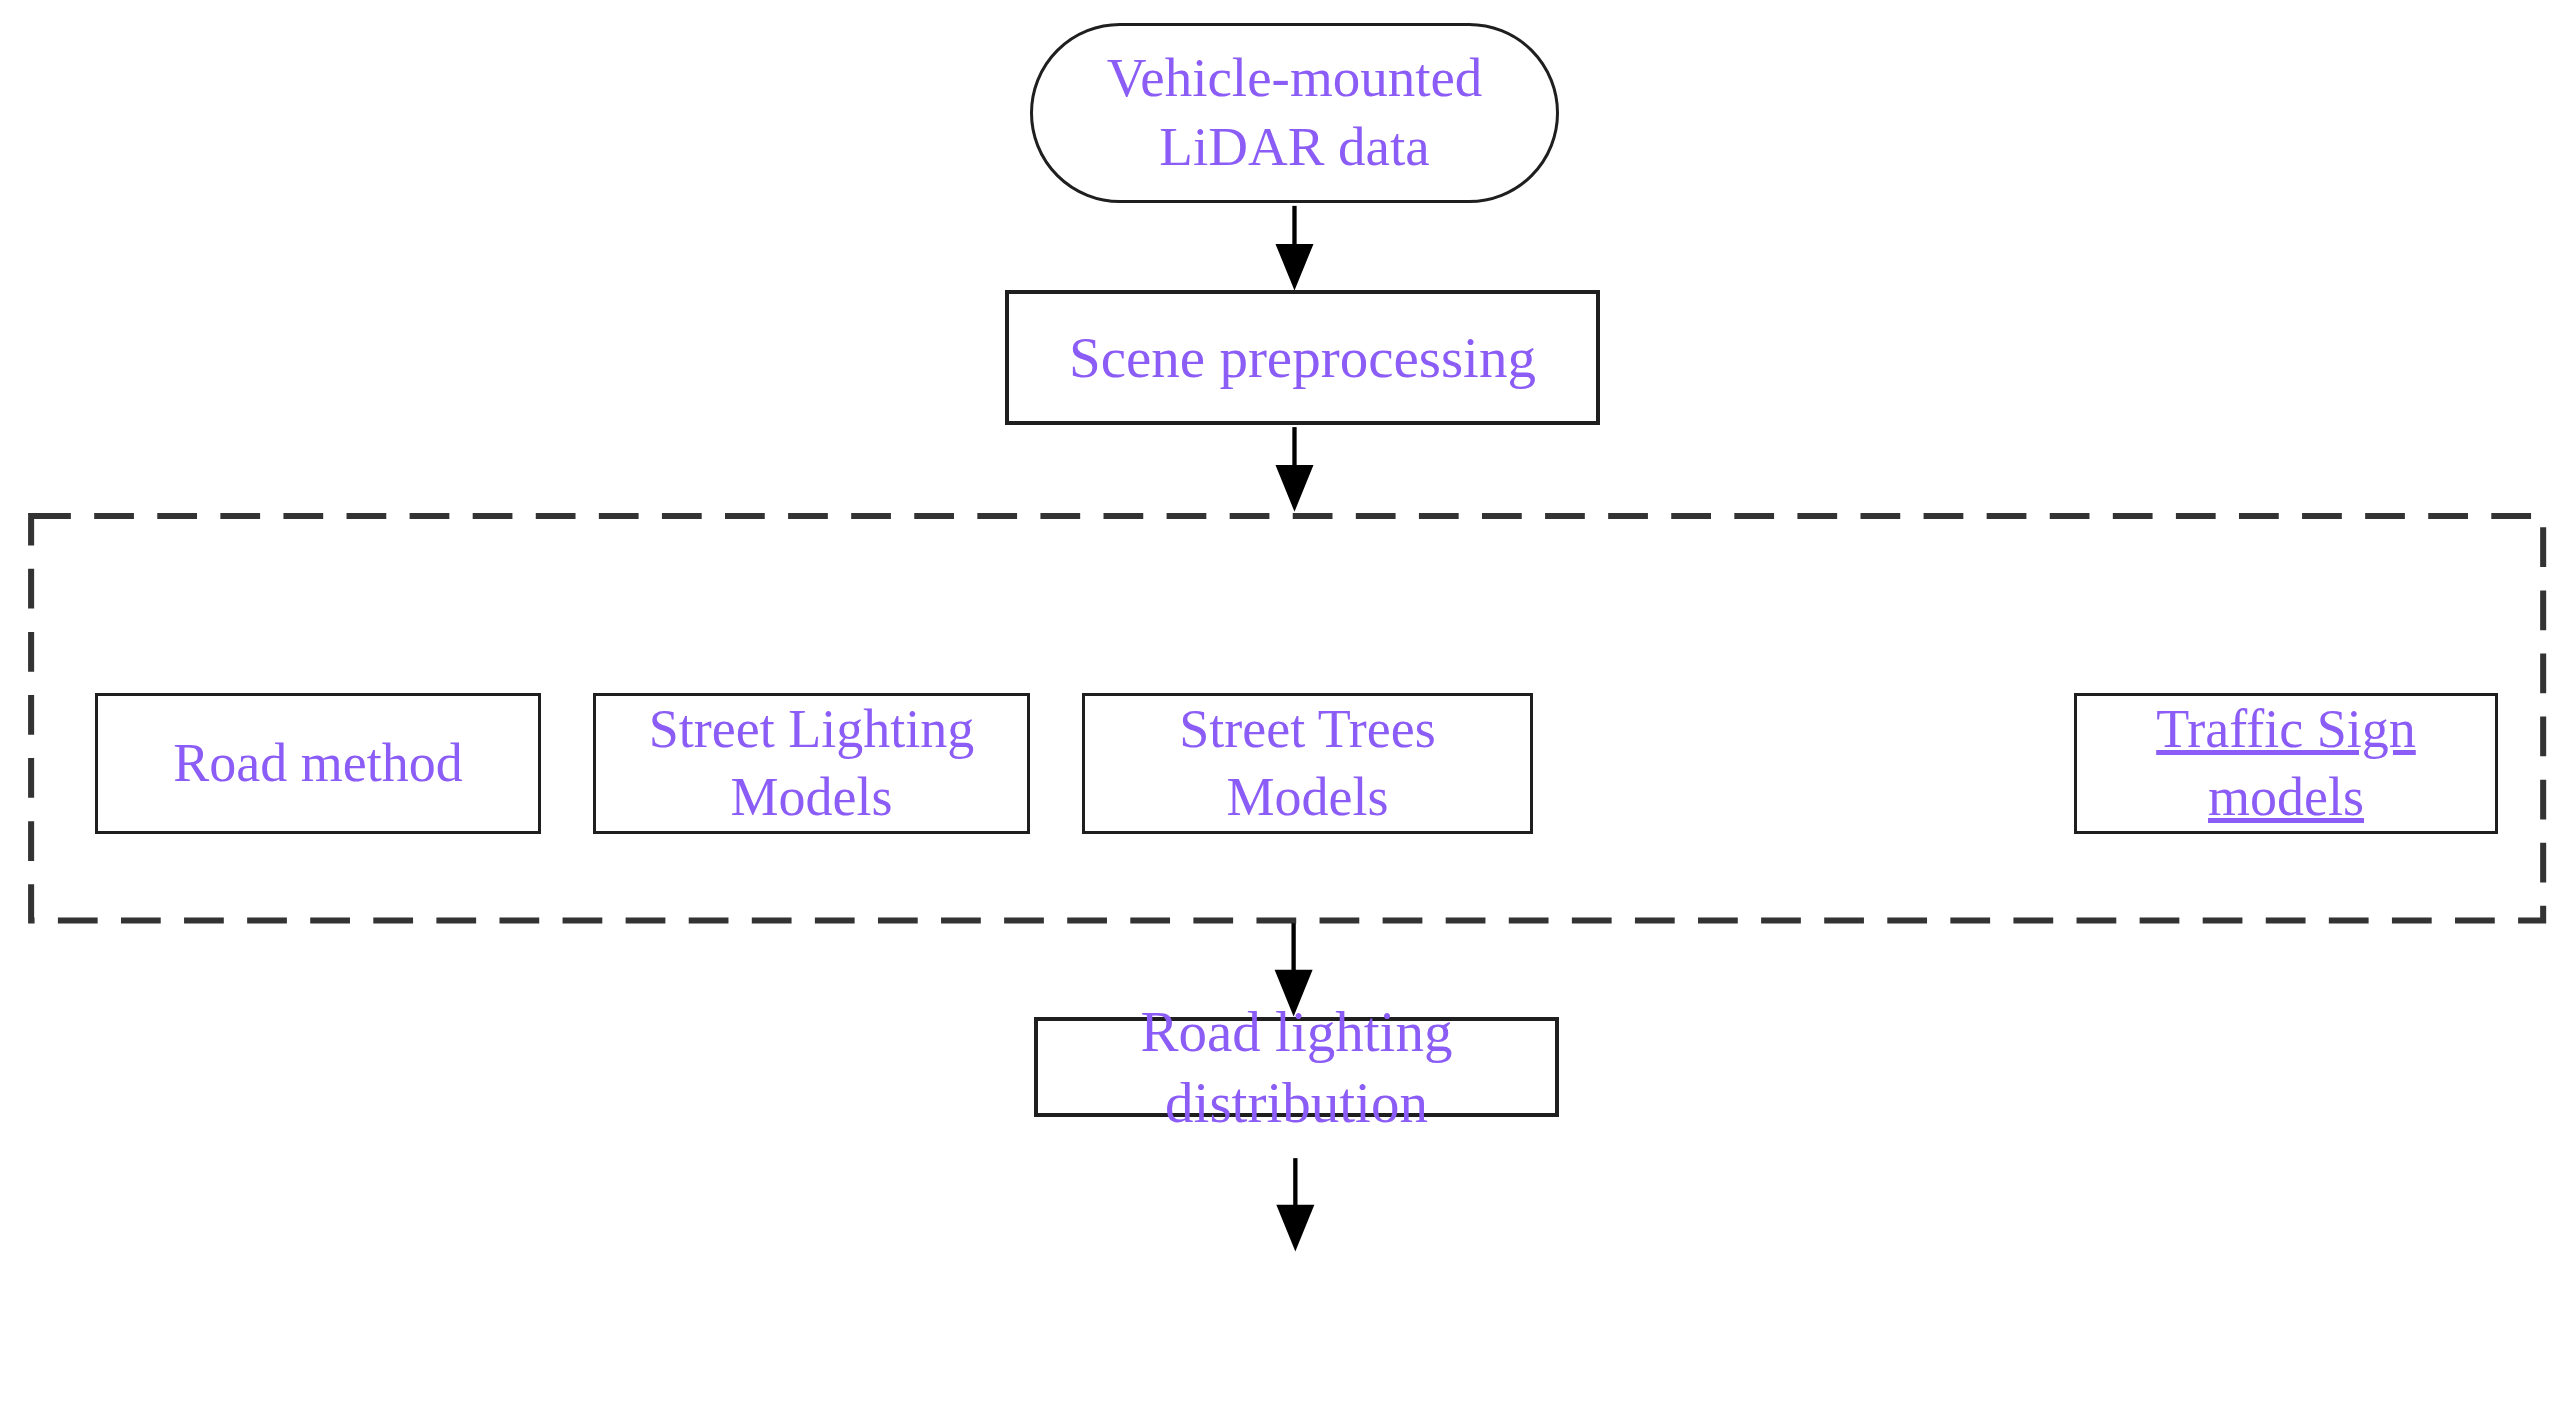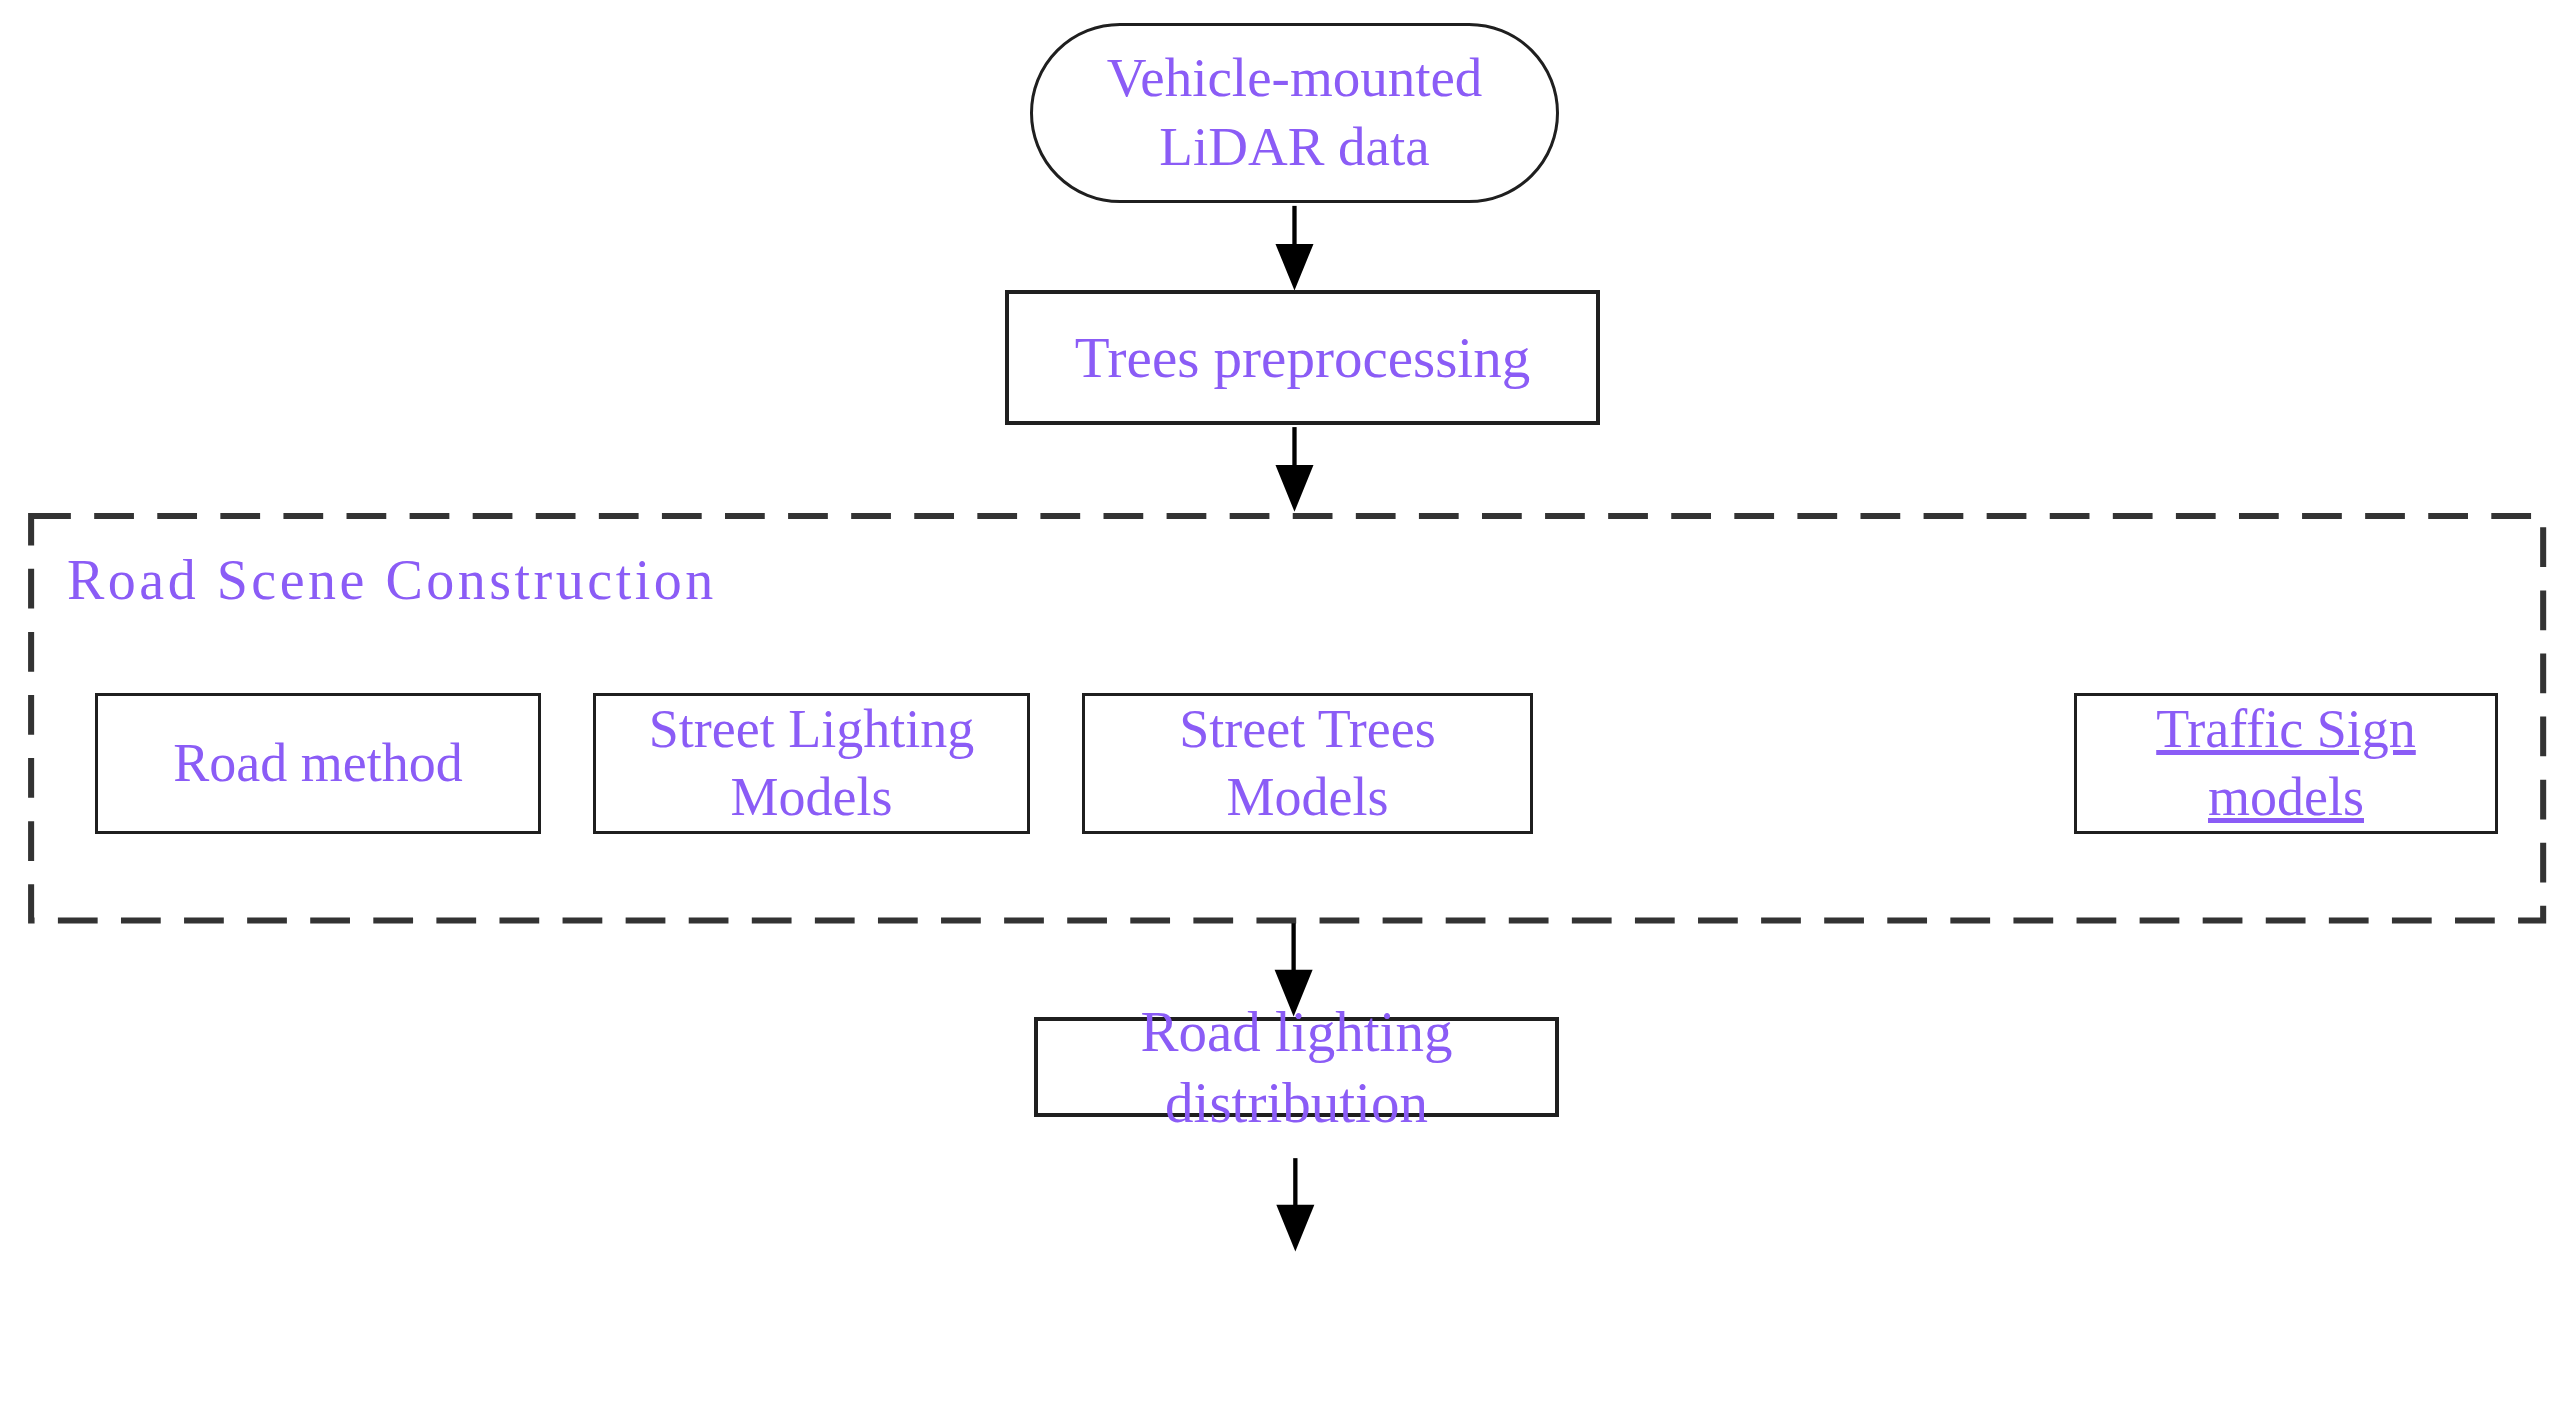--- a/index.html
+++ b/index.html
@@ -103,24 +103,23 @@
       <line x1="1499" y1="1340" x2="1499" y2="1398" stroke="#000000" stroke-width="5"></line>
       <polygon points="1477,1394 1521,1394 1499,1448" fill="#000000"></polygon>
     </g>
   </svg>
 
   <div class="node node-terminal">
     <span>Vehicle-mounted LiDAR data</span>
   </div>
 
   <div class="node node-preprocessing">
-    <span>Trees preprocessing</span>
+    <span>Scene preprocessing</span>
   </div>
 
-  <div class="group-title">Road Scene Construction</div>
 
   <div class="node node-inner node-road-model">
     <span>Road method</span>
   </div>
   <div class="node node-inner node-street-lighting">
     <span>Street Lighting Models</span>
   </div>
   <div class="node node-inner node-street-trees">
     <span>Street Trees Models</span>
   </div>

